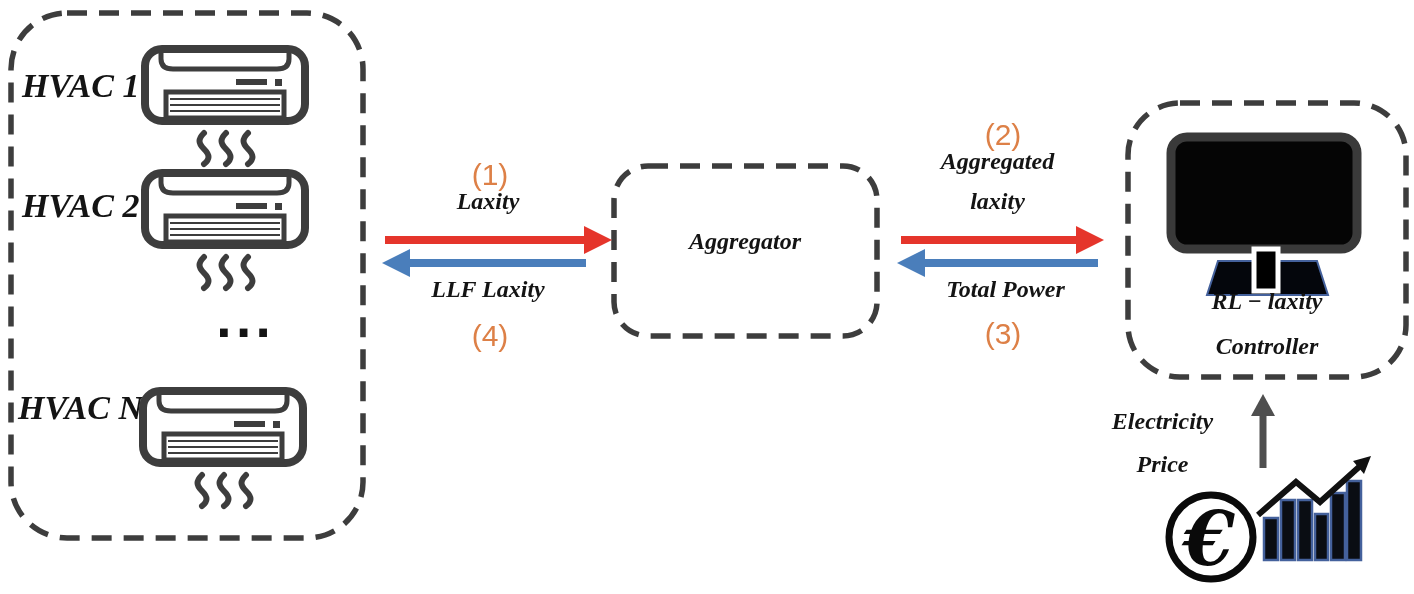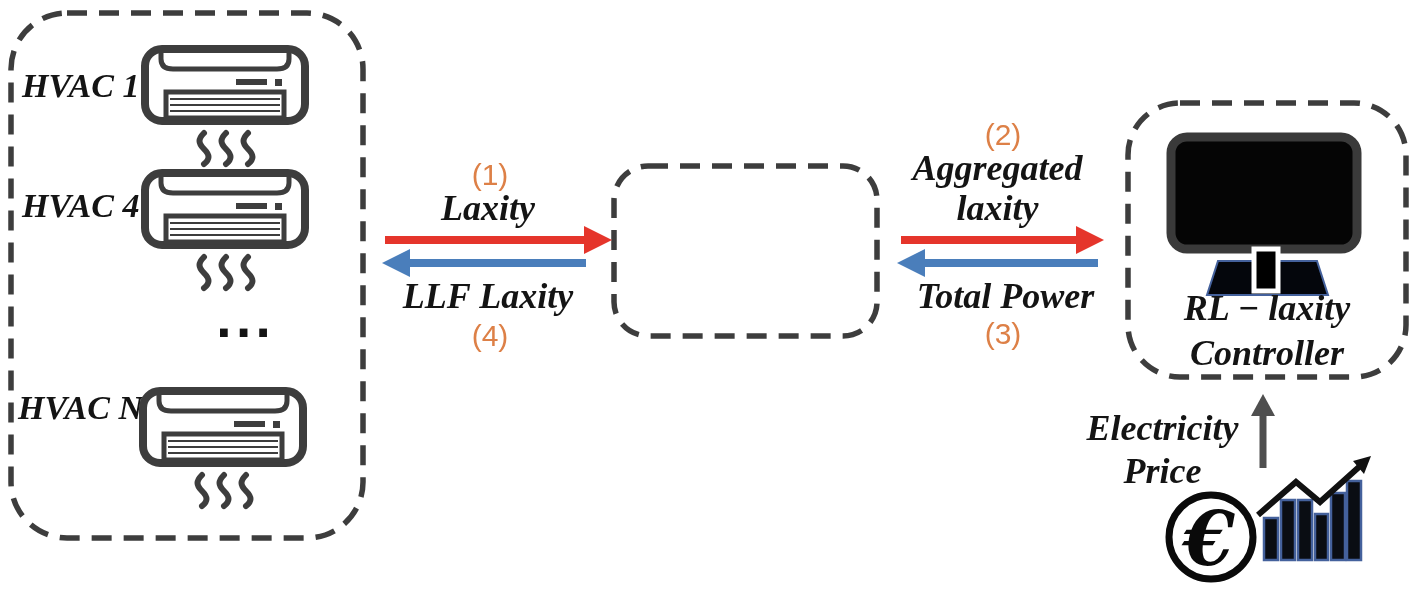--- a/index.html
+++ b/index.html
@@ -22,21 +22,21 @@
   .bg-layer{position:absolute;left:0;top:0;}
   .dashed-box{fill:none;stroke:var(--outline);stroke-width:5.5;stroke-dasharray:20 12;}
   .red-stroke{stroke:var(--flow-forward);stroke-width:8;fill:none;}
   .red-fill{fill:var(--flow-forward);}
   .blue-stroke{stroke:var(--flow-backward);stroke-width:8;fill:none;}
   .blue-fill{fill:var(--flow-backward);}
   .gray-stroke{stroke:var(--arrow-gray);stroke-width:7;fill:none;}
   .gray-fill{fill:var(--arrow-gray);}
   .lbl{
     font-style:italic;font-weight:bold;color:#141414;
-    font-size:36px;line-height:1.06;white-space:nowrap;
+    font-size:24px;line-height:1.06;white-space:nowrap;
   }
   .lbl-sm{font-size:34px;}
   .step{
     font-family:"Liberation Sans", sans-serif;font-style:normal;font-weight:400;
     color:var(--step-number);font-size:30px;line-height:1;
   }
   .center{text-align:center;}
   .ellipsis{
     font-weight:bold;color:#141414;font-size:44px;letter-spacing:3px;line-height:1;
     font-family:"DejaVu Sans", sans-serif;
@@ -92,40 +92,41 @@
       <polygon class="gray-fill" points="1251,416 1263,394 1275,416"></polygon>
     </g>
   </svg>
 
   <div>
     <div class="abs lbl lbl-sm" style="left:22px;top:68px">HVAC 1</div>
     <svg class="abs" style="left:140px;top:44px" width="170" height="125" viewBox="0 0 170 125">
         <use href="#ac-unit"></use>
       </svg>
 
-    <div class="abs lbl lbl-sm" style="left:22px;top:188px">HVAC 4</div>
+    <div class="abs lbl lbl-sm" style="left:22px;top:188px">HVAC 2</div>
     <svg class="abs" style="left:140px;top:168px" width="170" height="125" viewBox="0 0 170 125">
         <use href="#ac-unit"></use>
       </svg>
 
     <div class="abs ellipsis center" style="left:200px;top:300px;width:90px">...</div>
 
     <div class="abs lbl lbl-sm" style="left:18px;top:390px">HVAC N</div>
     <svg class="abs" style="left:138px;top:386px" width="170" height="125" viewBox="0 0 170 125">
         <use href="#ac-unit"></use>
       </svg>
   </div>
 
   <div>
     <div class="abs step center" style="left:430px;top:160px;width:120px">(1)</div>
     <div class="abs lbl center" style="left:388px;top:189px;width:200px">Laxity</div>
     <div class="abs lbl center" style="left:383px;top:277px;width:210px">LLF Laxity</div>
     <div class="abs step center" style="left:430px;top:321px;width:120px">(4)</div>
   </div>
 
+  <div class="abs lbl center" style="left:615px;top:229px;width:260px">Aggregator</div>
 
   <div>
     <div class="abs step center" style="left:943px;top:120px;width:120px">(2)</div>
     <div class="abs lbl center" style="left:890px;top:149px;width:215px">Aggregated</div>
     <div class="abs lbl center" style="left:890px;top:189px;width:215px">laxity</div>
     <div class="abs lbl center" style="left:893px;top:277px;width:225px">Total Power</div>
     <div class="abs step center" style="left:943px;top:319px;width:120px">(3)</div>
   </div>
 
   <div>

